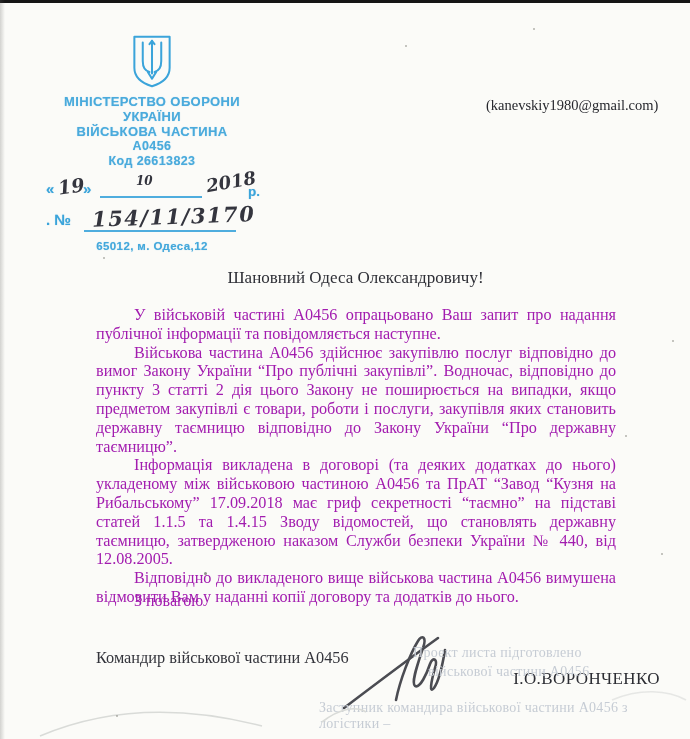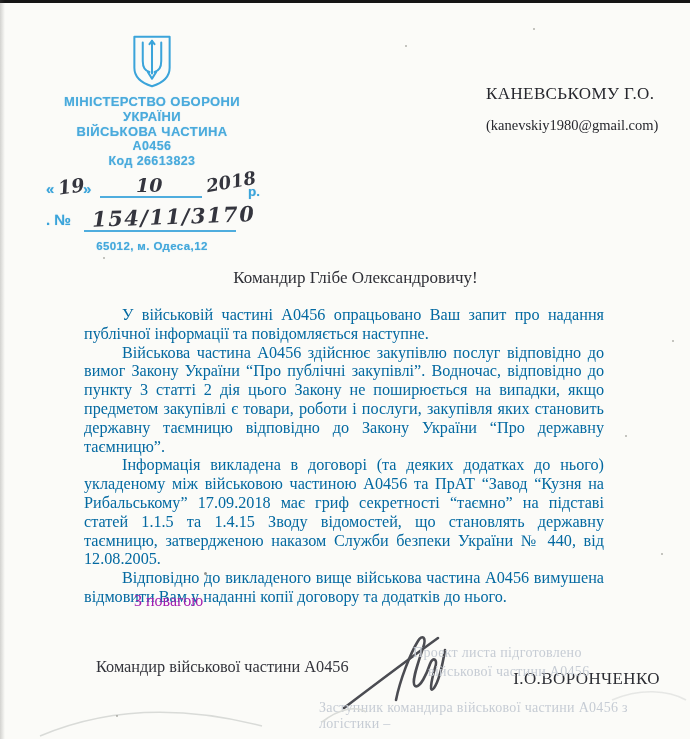--- a/index.html
+++ b/index.html
@@ -35,24 +35,24 @@
   }
   .stamp-address{font-size:11.5px;letter-spacing:.4px;margin-top:6px;opacity:.95;font-weight:bold;}
 
   
   .addressee{position:absolute;left:486px;top:84px;color:#26272d;}
   .addressee-name{font-size:17px;letter-spacing:.4px;}
   .addressee-email{font-size:14.5px;margin-top:13px;}
 
   
   .salutation{position:absolute;left:96px;top:268px;width:519px;text-align:center;font-size:17px;color:#2e2f36;}
-  .body-text{position:absolute;left:84px;top:306px;width:520px;color:#0369a1;}
+  .body-text{position:absolute;left:96px;top:306px;width:520px;color:#a21caf;}
   .body-text p{margin:0;text-indent:38px;font-size:16.2px;line-height:18.8px;text-align:justify;}
   .closing{position:absolute;left:134px;top:592px;font-size:16px;color:#a21caf;}
-  .signoff-position{position:absolute;left:96px;top:648px;font-size:16.3px;color:#33343b;margin-top:9px;}
+  .signoff-position{position:absolute;left:96px;top:648px;font-size:16.3px;color:#33343b;}
   .signoff-name{position:absolute;left:460px;top:669px;width:200px;text-align:right;font-size:17px;letter-spacing:.4px;color:#2c2d33;}
 
   .signature{position:absolute;left:338px;top:628px;}
 
   
   .bleed{position:absolute;color:#c6ccd4;font-size:14px;letter-spacing:.3px;filter:blur(.4px);}
   .bleed-1{left:413px;top:645px;}
   .bleed-2{left:428px;top:664px;}
   .bleed-3{left:319px;top:700px;width:330px;}
   .bleed-4{left:430px;top:718px;}
@@ -83,40 +83,39 @@
     <div class="stamp-org">УКРАЇНИ</div>
     <div class="stamp-org">ВІЙСЬКОВА ЧАСТИНА</div>
     <div class="stamp-org small">А0456</div>
     <div class="stamp-org small">Код 26613823</div>
 
     <div class="stamp-row date">
       <span class="blue-mark" style="left:10px;top:2px;">«</span>
       <span class="hand" style="left:22px;top:-3px;font-size:19px;transform:rotate(-8deg);">19</span>
       <span class="blue-mark" style="left:47px;top:2px;">»</span>
       <span class="uline" style="left:64px;top:18px;width:102px;"></span>
-      <span class="hand" style="left:100px;top:-4px;font-size:19px;">10</span>
+      <span class="hand" style="left:100px;top:-4px;font-size:12px;">10</span>
       <span class="hand" style="left:170px;top:-7px;font-size:18px;transform:rotate(-10deg);">2018</span>
       <span class="blue-mark" style="left:212px;top:6px;font-size:13.5px;">р.</span>
     </div>
 
     <div class="stamp-row num">
       <span class="blue-mark" style="left:10px;top:5px;">. №</span>
       <span class="uline" style="left:48px;top:24px;width:152px;"></span>
       <span class="hand" style="left:56px;top:-2px;font-size:21px;letter-spacing:1.5px;transform:rotate(-2deg);">154/11/3170</span>
     </div>
 
     <div class="stamp-address">65012, м. Одеса,12</div>
   </div>
 
   <div class="addressee">
-    <div class="addressee-name">КАНЕВСЬКОМУ Г.О.</div>
     <div class="addressee-email">(kanevskiy1980@gmail.com)</div>
   </div>
 
-  <div class="salutation">Командир Глібе Олександровичу!</div>
+  <div class="salutation">Шановний Одеса Олександровичу!</div>
 
   <div class="body-text">
     <p>У військовій частині А0456 опрацьовано Ваш запит про надання публічної інформації та повідомляється наступне.</p>
     <p>Військова частина А0456 здійснює закупівлю послуг відповідно до вимог Закону України “Про публічні закупівлі”. Водночас, відповідно до пункту 3 статті 2 дія цього Закону не поширюється на випадки, якщо предметом закупівлі є товари, роботи і послуги, закупівля яких становить державну таємницю відповідно до Закону України “Про державну таємницю”.</p>
     <p>Інформація викладена в договорі (та деяких додатках до нього) укладеному між військовою частиною А0456 та ПрАТ “Завод “Кузня на Рибальському” 17.09.2018 має гриф секретності “таємно” на підставі статей 1.1.5 та 1.4.15 Зводу відомостей, що становлять державну таємницю, затвердженою наказом Служби безпеки України № 440, від 12.08.2005.</p>
     <p>Відповідно до викладеного вище військова частина А0456 вимушена відмовити Вам у наданні копії договору та додатків до нього.</p>
   </div>
 
   <div class="closing">З повагою</div>
 

